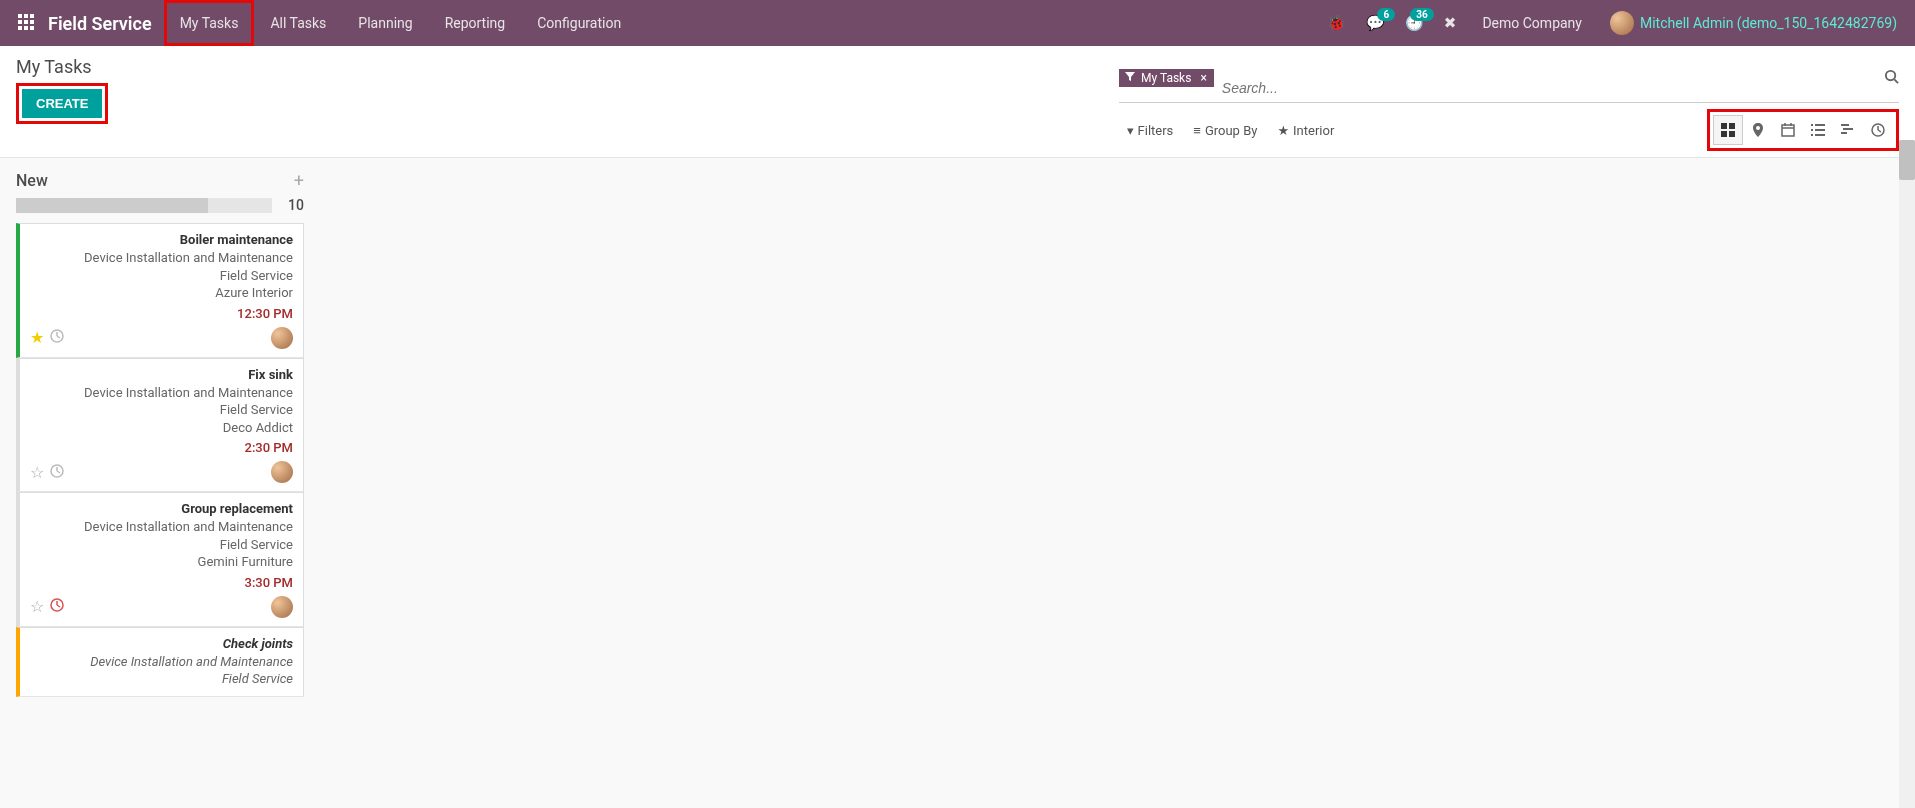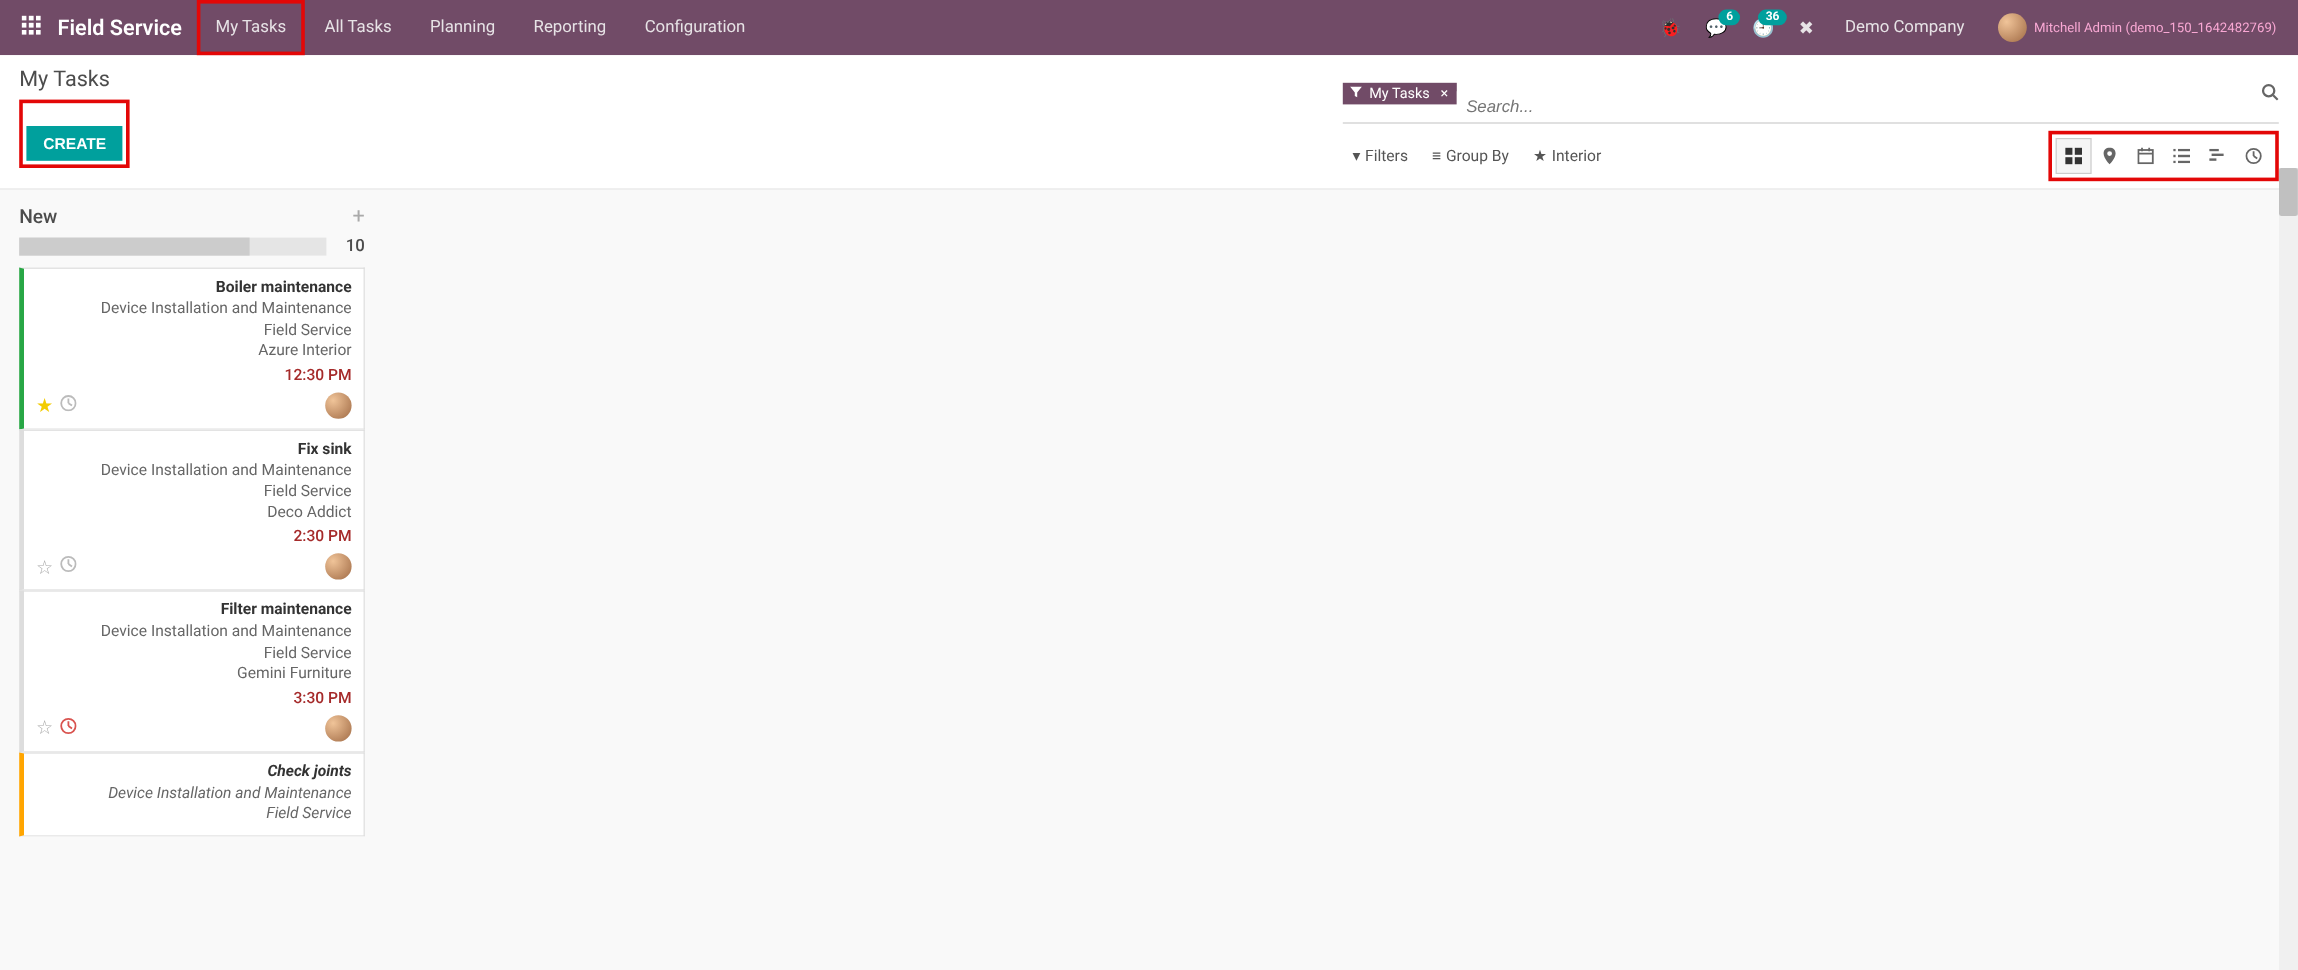--- a/index.html
+++ b/index.html
@@ -82,22 +82,22 @@
     padding: 0 10px;
   }
   .avatar-sm {
     width: 24px;
     height: 24px;
     border-radius: 50%;
     background: radial-gradient(circle at 30% 30%, #f0c499, #a06a44);
     display: inline-block;
   }
   .user-name {
-    font-size: 11px;
-    color: #f9a8d4;
+    font-size: 14px;
+    color: #5eead4;
   }
 
   
   .control-panel {
     background: #fff;
     padding: 10px 16px 6px 16px;
     border-bottom: 1px solid #e5e5e5;
     display: flex;
     align-items: flex-start;
     justify-content: space-between;
@@ -114,21 +114,20 @@
     padding: 3px;
   }
   .create-btn {
     background: #00a09d;
     color: #fff;
     border: none;
     font-weight: 600;
     font-size: 13px;
     padding: 7px 14px;
     cursor: pointer;
-    margin-top: 16px;
   }
   .cp-right {
     flex: 1;
     display: flex;
     flex-direction: column;
     align-items: flex-end;
     max-width: 780px;
     margin-left: auto;
   }
   .search-row {
@@ -504,21 +503,21 @@
                   <circle cx="7" cy="7" r="6"></circle>
                   <line x1="7" y1="3" x2="7" y2="7"></line>
                   <line x1="7" y1="7" x2="10" y2="9"></line>
                 </svg>
           </span>
         </div>
         <span class="avatar-xs"></span>
       </div>
   </div>
         <div class="card">
-    <div class="card-title">Filter maintenance</div>
+    <div class="card-title">Group replacement</div>
     <div class="card-sub">Device Installation and Maintenance</div>
     <div class="card-sub">Field Service</div>
     <div class="card-sub">Gemini Furniture</div>
     <div class="card-time">3:30 PM</div>
       <div class="card-footer">
         <div class="footer-left">
           <span class="star ">☆</span>
           <span class="timer-ic late">
             <svg width="14" height="14" viewBox="0 0 14 14" fill="none" stroke="#d9534f" stroke-width="1.5">
                   <circle cx="7" cy="7" r="6"></circle>

